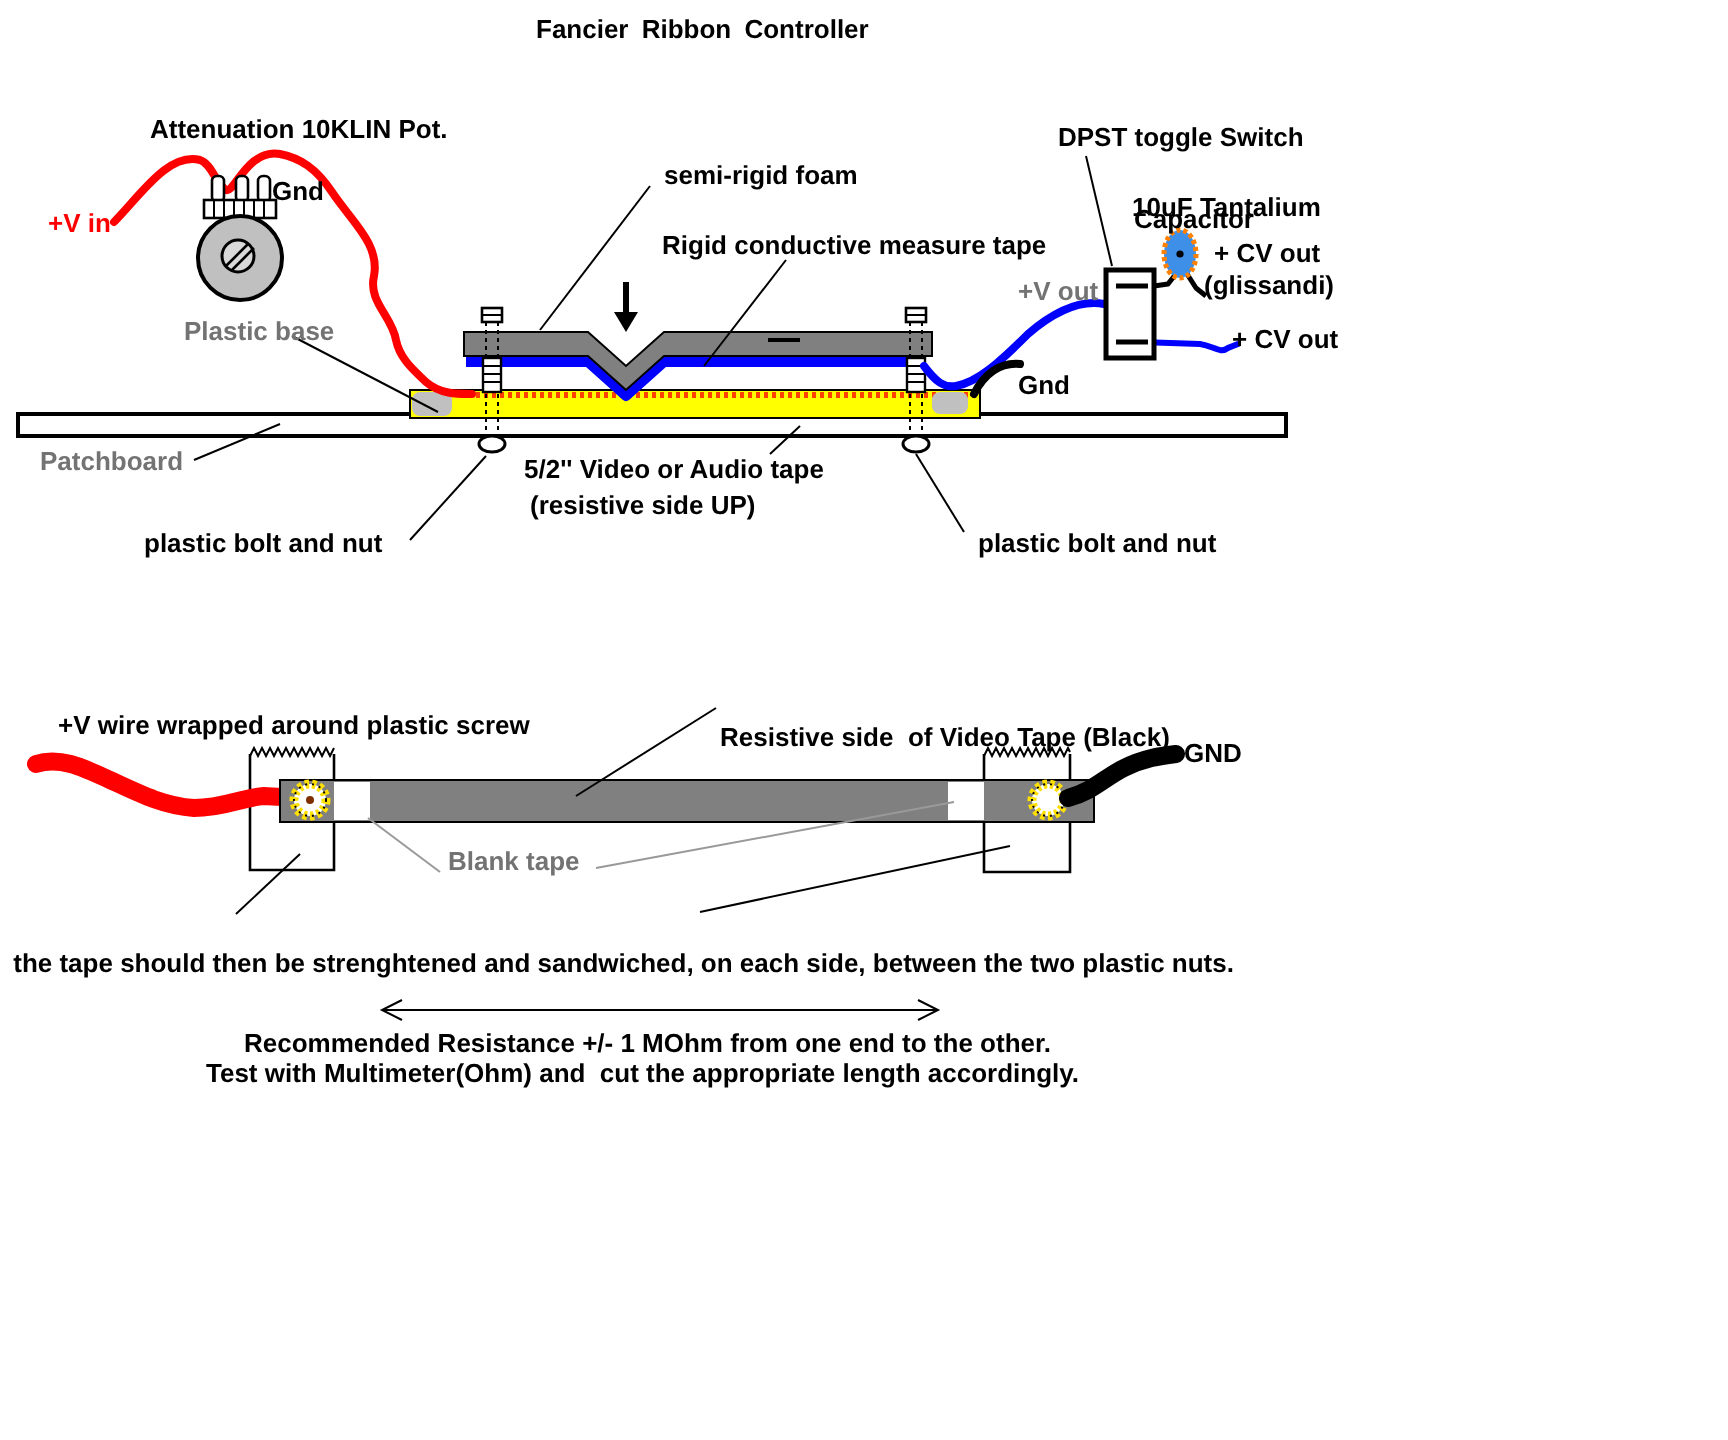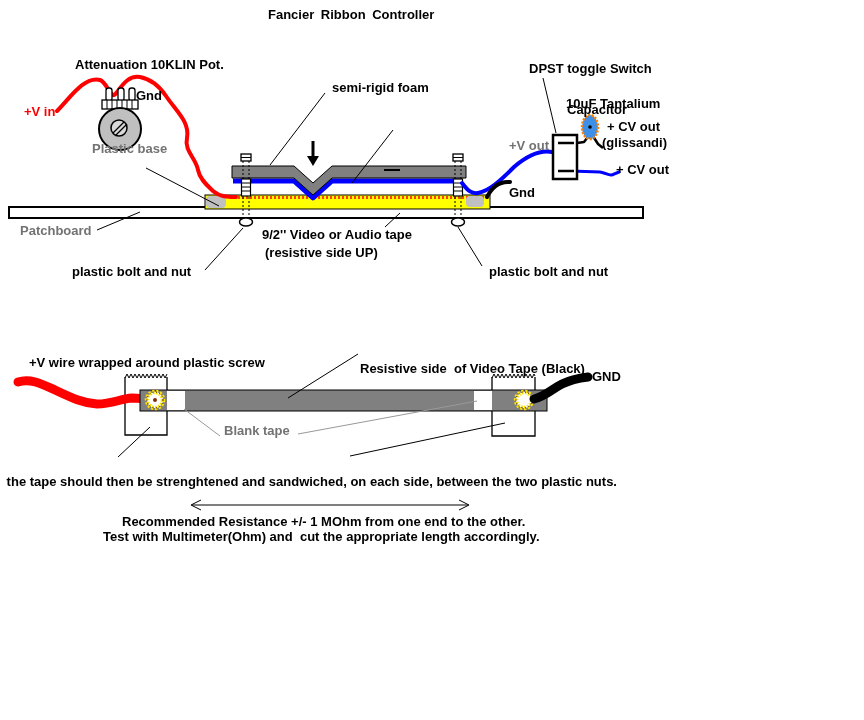--- a/index.html
+++ b/index.html
@@ -157,31 +157,32 @@
     <polyline points="459,500 469,505 459,510"></polyline>
   </g>
 </svg>
 
   <div class="lbl title" style="left:268px; top:8px;">Fancier Ribbon Controller</div>
 
   <div class="lbl" style="left:75px;  top:58px;">Attenuation 10KLIN Pot.</div>
   <div class="lbl red" style="left:24px; top:105px;">+V in</div>
   <div class="lbl" style="left:136px; top:89px;">Gnd</div>
   <div class="lbl" style="left:332px; top:81px;">semi-rigid foam</div>
+  <div class="lbl" style="left:331px; top:116px;">Rigid conductive measure tape</div>
   <div class="lbl" style="left:529px; top:62px;">DPST toggle Switch</div>
   <div class="lbl" style="left:566px; top:85px;margin-top:12px;">10uF Tantalium</div>
   <div class="lbl" style="left:567px; top:103px;">Capacitor</div>
   <div class="lbl" style="left:607px; top:120px;">+ CV out</div>
   <div class="lbl" style="left:602px; top:136px;">(glissandi)</div>
   <div class="lbl gray" style="left:509px; top:139px;">+V out</div>
   <div class="lbl" style="left:616px; top:163px;">+ CV out</div>
   <div class="lbl" style="left:509px; top:186px;">Gnd</div>
-  <div class="lbl gray" style="left:62px; top:142px;padding-left:30px;">Plastic base</div>
+  <div class="lbl gray" style="left:62px; top:159px;padding-left:30px;">Plastic base</div>
   <div class="lbl gray" style="left:20px; top:224px;">Patchboard</div>
-  <div class="lbl" style="left:262px; top:228px;">9/2'' Video or Audio tape</div>
+  <div class="lbl" style="left:262px; top:228px;">5/2'' Video or Audio tape</div>
   <div class="lbl" style="left:265px; top:246px;">(resistive side UP)</div>
   <div class="lbl" style="left:72px;  top:265px;">plastic bolt and nut</div>
   <div class="lbl" style="left:489px; top:265px;">plastic bolt and nut</div>
 
   <div class="lbl" style="left:29px;  top:356px;">+V wire wrapped around plastic screw</div>
   <div class="lbl" style="left:360px; top:342px;margin-top:20px;">Resistive side  of Video Tape (Black)</div>
   <div class="lbl" style="left:592px; top:370px;">GND</div>
   <div class="lbl gray" style="left:224px; top:424px;">Blank tape</div>
 
   <div class="lbl" style="left:3px;   top:475px;"> the tape should then be strenghtened and sandwiched, on each side, between the two plastic nuts.</div>

